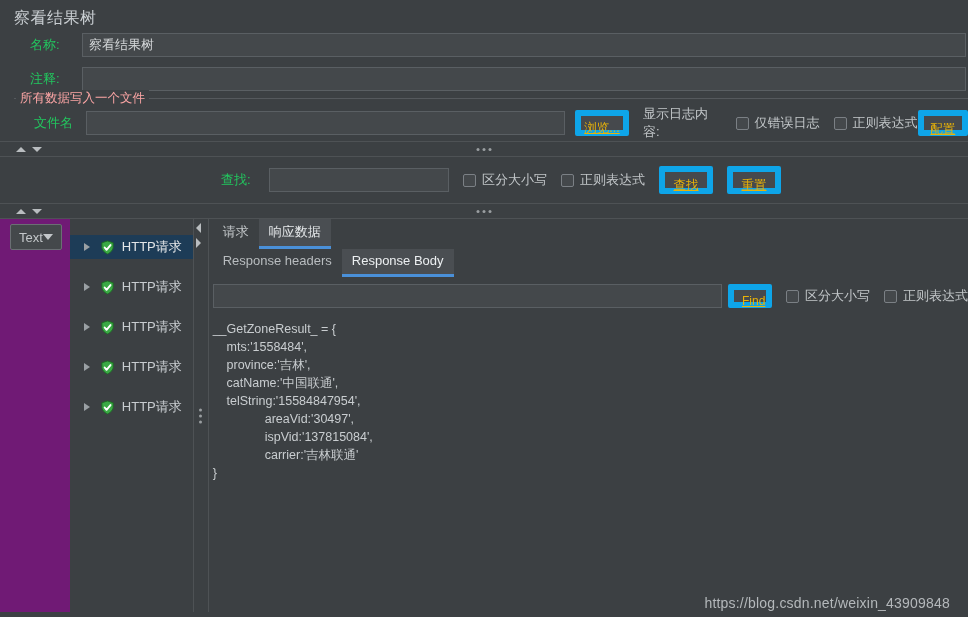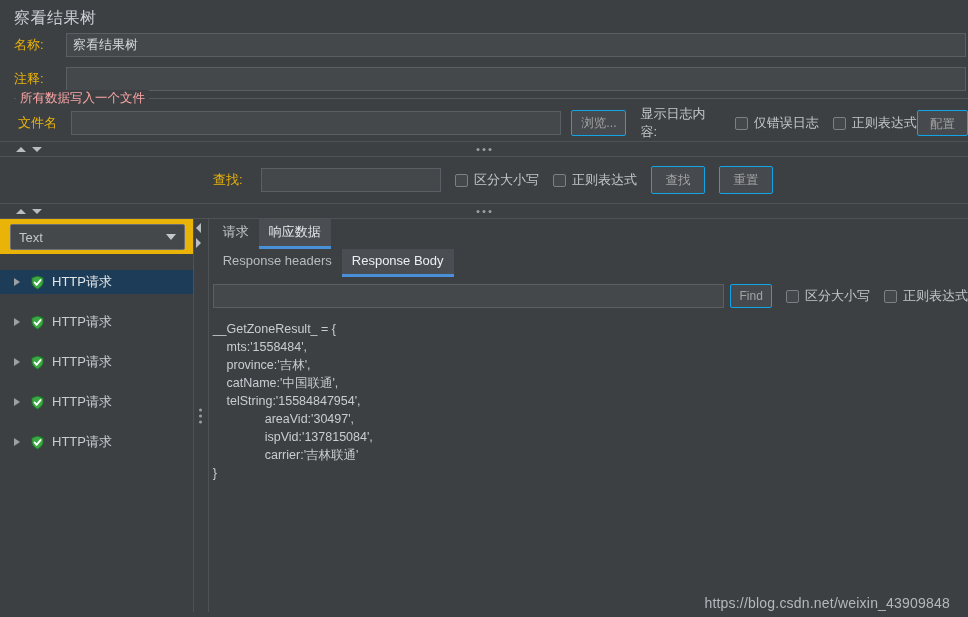--- a/index.html
+++ b/index.html
@@ -39,23 +39,24 @@
   }
 
   
   .row {
     display: flex;
     align-items: center;
     padding: 0 2px 0 14px;
     box-sizing: border-box;
   }
   .lbl {
-    color: #eab308;
+    color: #22c55e;
     font-size: 13px;
     white-space: nowrap;
+    margin-left: 16px;
   }
 
   .txtfield {
     background: #44484b;
     border: 1px solid #5a5f63;
     height: 24px;
     box-sizing: border-box;
     color: #d6d9db;
     font-size: 13px;
     font-family: "Liberation Sans", "DejaVu Sans", sans-serif;
@@ -100,31 +101,32 @@
     display: flex;
     align-items: center;
     padding-left: 4px;
     padding-top: 6px;
   }
   .row-file .lbl { width: 52px; }
   .row-file .txtfield { width: 498px; margin-left: 2px; }
 
   .btn {
     background: #46494d;
-    border: 1px solid #0ea5e9;
+    border: 6px solid #0ea5e9;
     border-radius: 2px;
-    color: #a3a3a3;
+    color: #eab308;
     font-size: 12.5px;
     font-family: "Liberation Sans", "DejaVu Sans", sans-serif;
     height: 26px;
     padding: 0 10px;
     cursor: default;
     white-space: nowrap;
     line-height: 24px;
     box-sizing: border-box;
+    text-decoration: underline;
   }
   .btn.small { height: 24px; font-size: 12px; padding: 0 8px; line-height: 22px;}
 
   .browse-btn { margin-left: 10px; width: 56px; text-align: center; padding: 0; }
 
   .loglabel { margin-left: 14px; color: #c3c7ca; font-size: 13px; }
 
   .cb-wrap {
     display: inline-flex;
     align-items: center;
@@ -196,23 +198,23 @@
   .row-find .txtfield { width: 180px; margin-left: 8px; }
   .row-find .btn { margin-left: 14px; width: 54px; text-align: center; padding: 0; height: 28px; line-height: 26px;}
 
   
   .main {
     display: flex;
     height: 393px;
   }
   .left-pane {
     width: 206px;
-    background: #eab308;
-    display: flex;
-    flex-direction: column;
+    background: #701a75;
+    display: flex;
+    flex-direction: row;
     box-sizing: border-box;
   }
   .combo {
     margin: 5px 8px 4px 10px;
     height: 26px;
     background: #44484b;
     border: 1px solid #6a6f73;
     border-radius: 2px;
     display: flex;
     align-items: center;

